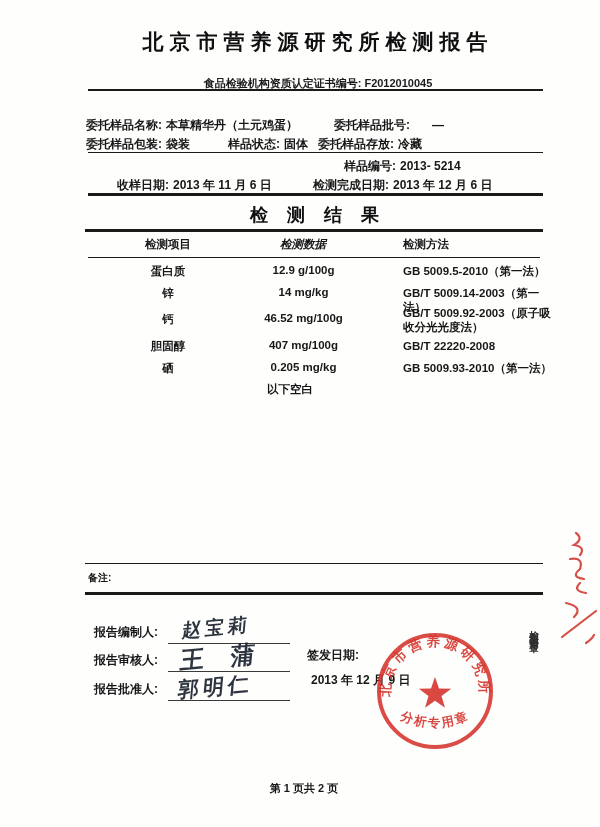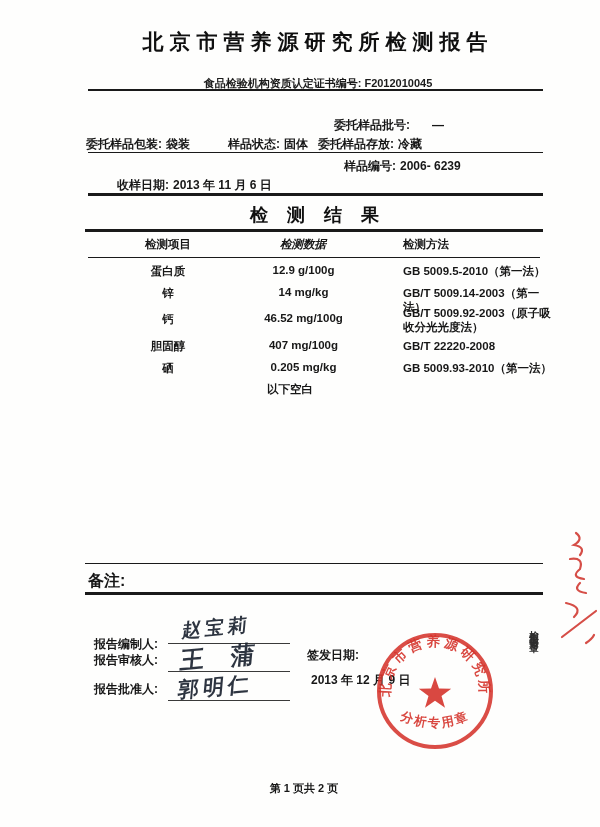--- a/index.html
+++ b/index.html
@@ -23,21 +23,21 @@
   .section-title{
     top:203px;left:0;width:100%;text-align:center;
     font-size:18px;font-weight:bold;letter-spacing:7px;color:#101010;
   }
   .trow{position:absolute;left:0;width:100%;font-size:11.5px;font-weight:600;}
   .c1{position:absolute;left:108px;width:120px;text-align:center;white-space:nowrap;}
   .c2{position:absolute;left:230px;width:147px;text-align:center;white-space:nowrap;}
   .c2h{position:absolute;left:243px;width:120px;text-align:center;white-space:nowrap;font-style:italic;}
   .c3{position:absolute;left:403px;width:152px;text-align:left;white-space:normal;line-height:14px;}
   .endnote{position:absolute;left:230px;width:120px;text-align:center;font-size:11.5px;font-weight:600;}
-  .remark{top:571px;left:88px;font-size:16px;font-weight:600;}
+  .remark{top:571px;left:88px;font-size:10px;font-weight:600;}
   .signlabel{font-size:12px;font-weight:600;}
   .sigline{position:absolute;height:1px;background:#3a3a3a;}
   .sig{
     position:absolute;color:#1c2330;font-size:20px;font-weight:600;
     transform:rotate(-5deg) skewX(-10deg);letter-spacing:4px;opacity:.92;
   }
   .stamp-caption{
     top:623px;left:527px;writing-mode:vertical-rl;
     font-size:9.5px;font-weight:600;letter-spacing:2px;color:#2e2e2e;white-space:nowrap;
   }
@@ -48,46 +48,52 @@
 <body>
 
 <div class="page">
 
   <div class="abs title">北京市营养源研究所检测报告</div>
   <div class="abs certline" style="top:76px;">食品检验机构资质认定证书编号: F2012010045</div>
 
   <div class="divider" style="top:89px;left:88px;width:455px;height:2px;"></div>
 
   <div class="irow" style="top:117px;">
+    <span class="at" style="left:86px;">
+      <span class="lb">委托样品名称:</span><span>本草精华丹（土元鸡蛋）</span>
+    </span>
     <span class="at" style="left:334px;">
       <span class="lb">委托样品批号:</span><span style="margin-left:18px;">—</span>
     </span>
   </div>
   <div class="irow" style="top:136px;">
     <span class="at" style="left:86px;">
       <span class="lb">委托样品包装:</span><span>袋装</span>
     </span>
     <span class="at" style="left:228px;">
       <span class="lb">样品状态:</span><span>固体</span>
     </span>
     <span class="at" style="left:318px;">
       <span class="lb">委托样品存放:</span><span>冷藏</span>
     </span>
   </div>
 
   <div class="divider" style="top:152px;left:88px;width:455px;height:1px;"></div>
 
   <div class="irow" style="top:158px;">
     <span class="at" style="left:344px;">
-      <span class="lb">样品编号:</span><span>2006- 6239</span>
+      <span class="lb">样品编号:</span><span>2013- 5214</span>
     </span>
   </div>
   <div class="irow" style="top:177px;">
     <span class="at" style="left:117px;">
       <span class="lb">收样日期:</span><span>2013 年 11 月 6 日</span>
+    </span>
+    <span class="at" style="left:313px;">
+      <span class="lb">检测完成日期:</span><span>2013 年 12 月 6 日</span>
     </span>
   </div>
 
   <div class="divider" style="top:193px;left:88px;width:455px;height:2.5px;"></div>
 
   <div class="abs section-title">检 测 结 果</div>
 
   <div class="divider" style="top:229px;left:85px;width:458px;height:2.5px;"></div>
 
   <div class="trow" style="top:237px;">
@@ -122,21 +128,21 @@
     <span class="c1">硒</span>
     <span class="c2">0.205 mg/kg</span>
     <span class="c3">GB 5009.93-2010（第一法）</span>
   </div>
   <div class="endnote" style="top:382px;">以下空白</div>
 
   <div class="divider" style="top:563px;left:85px;width:458px;height:1px;"></div>
   <div class="abs remark">备注:</div>
   <div class="divider" style="top:592px;left:85px;width:458px;height:3px;"></div>
 
-  <div class="abs signlabel" style="top:624px;left:94px;margin-top:12px;">报告编制人:</div>
+  <div class="abs signlabel" style="top:624px;left:94px;">报告编制人:</div>
   <div class="sigline" style="top:643px;left:168px;width:122px;"></div>
   <div class="sig" style="top:615px;left:182px;font-size:19px;">赵宝莉</div>
 
   <div class="abs signlabel" style="top:652px;left:94px;">报告审核人:</div>
   <div class="sigline" style="top:671px;left:168px;width:122px;"></div>
   <div class="sig" style="top:641px;left:180px;font-size:24px;letter-spacing:10px;">王 蒲</div>
 
   <div class="abs signlabel" style="top:681px;left:94px;">报告批准人:</div>
   <div class="sigline" style="top:700px;left:168px;width:122px;"></div>
   <div class="sig" style="top:673px;left:178px;font-size:21px;">郭明仁</div>

